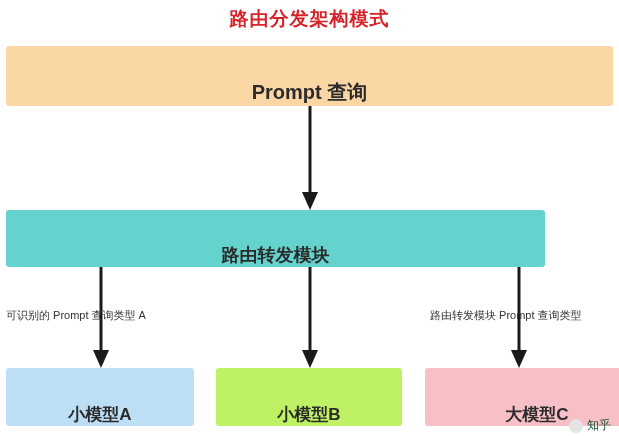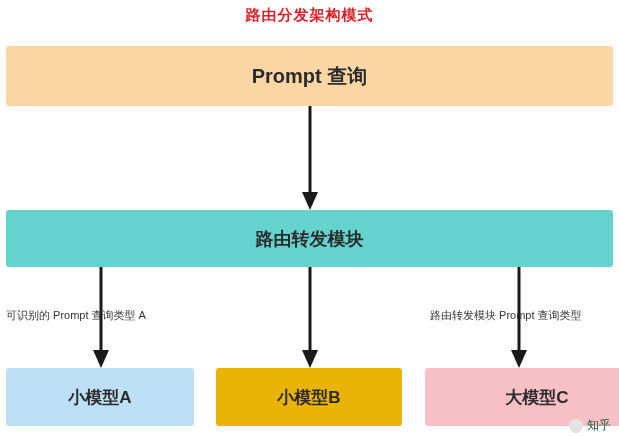--- a/index.html
+++ b/index.html
@@ -17,65 +17,65 @@
     position: relative;
     width: 619px;
     height: 436px;
   }
   .title {
     position: absolute;
     left: 0;
     top: 6px;
     width: 619px;
     text-align: center;
-    font-size: 15px;
+    font-size: 19px;
     font-weight: bold;
     color: #d6232a;
     letter-spacing: 1px;
   }
   .box {
     position: absolute;
     box-sizing: border-box;
     display: flex;
-    align-items: center;
+    align-items: flex-end;
     justify-content: center;
     font-weight: bold;
     color: #2b2b2b;
     border-radius: 3px;
   }
   .box-prompt {
     left: 6px;
     top: 46px;
     width: 607px;
     height: 60px;
     background: #fbd6a5;
     font-size: 20px;
   }
   .box-router {
     left: 6px;
     top: 210px;
-    width: 607px;
+    width: 539px;
     height: 57px;
     background: #64d3cd;
     font-size: 18px;
   }
   .box-small-a {
     left: 6px;
     top: 368px;
     width: 188px;
     height: 58px;
     background: #bcdff5;
     font-size: 17px;
   }
   .box-small-b {
     left: 216px;
     top: 368px;
     width: 186px;
     height: 58px;
-    background: #eab308;
+    background: #bef264;
     font-size: 17px;
   }
   .box-large-c {
     left: 425px;
     top: 368px;
     width: 224px;
     height: 58px;
     background: #f6c0c6;
     font-size: 17px;
   }

